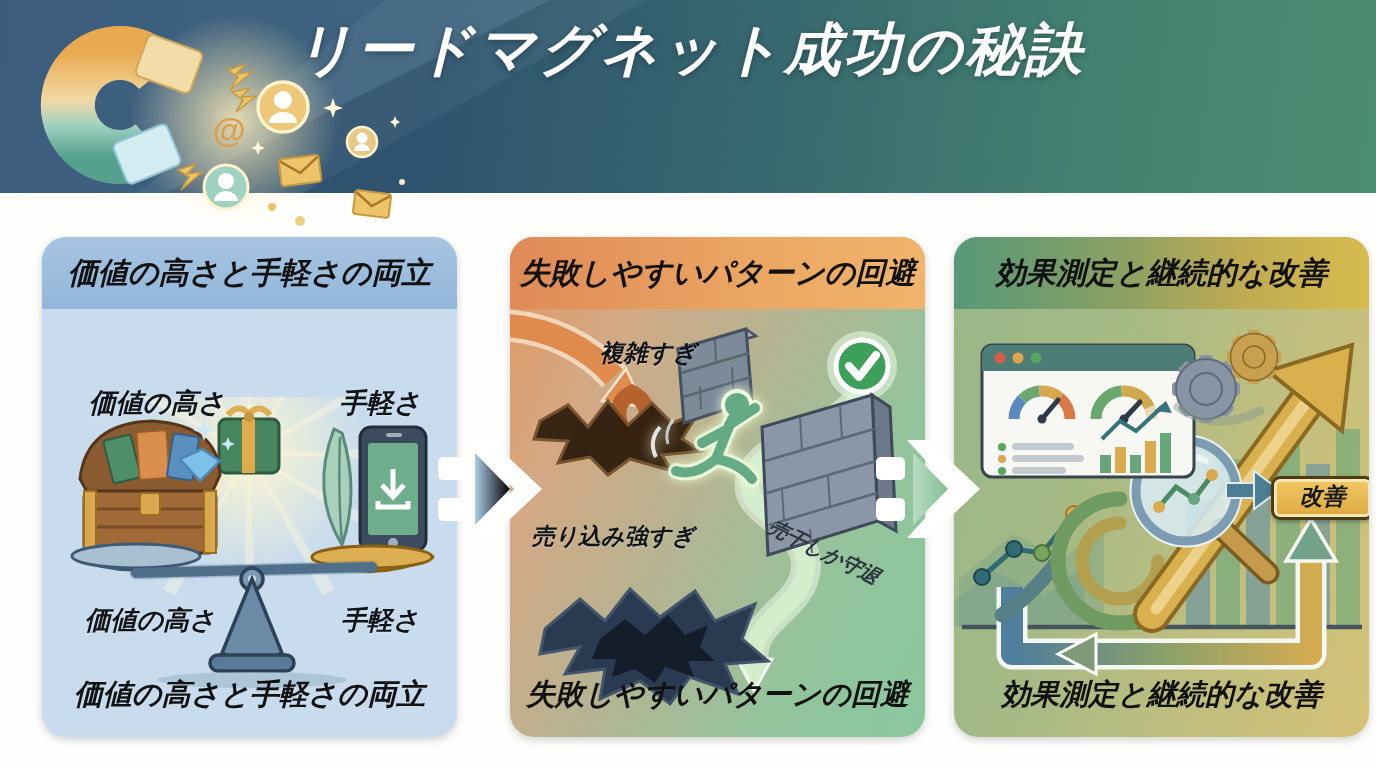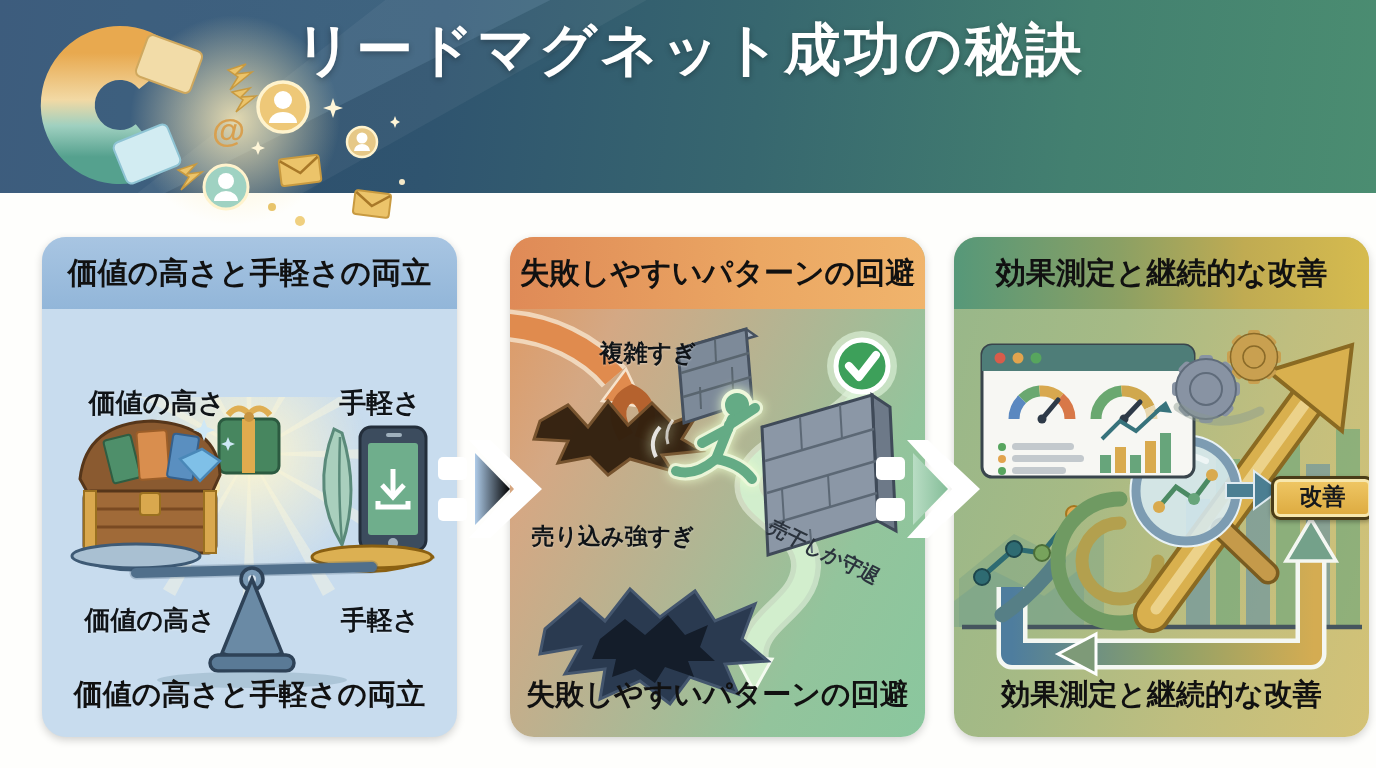--- a/index.html
+++ b/index.html
@@ -1,17 +1,17 @@
 <!DOCTYPE html>
 <html><head>
 <meta charset="utf-8">
 <style>
   html,body{margin:0;padding:0;background:#ffffff;}
   .canvas{position:relative;width:1376px;height:768px;overflow:hidden;background:#fefefc;
-          font-family:"Liberation Sans","DejaVu Sans",sans-serif;}
+          font-family:"Liberation Sans","DejaVu Sans",sans-serif;font-style:italic;}
 
   
   .header-band{position:absolute;left:0;top:0;width:1376px;height:193px;
     background:linear-gradient(97deg,#2c4a6c 0%,#2f546f 32%,#37676f 55%,#438070 78%,#4b8d71 100%);}
   .header-light{position:absolute;left:0;top:0;width:1376px;height:193px;
     background:rgba(140,175,205,.18);
     clip-path:polygon(0 0,40% 0,12% 100%,0 100%);}
   .header-light2{position:absolute;left:0;top:0;width:1376px;height:193px;
     background:rgba(255,255,255,.05);
     clip-path:polygon(28% 0,47% 0,22% 100%,10% 100%);}

